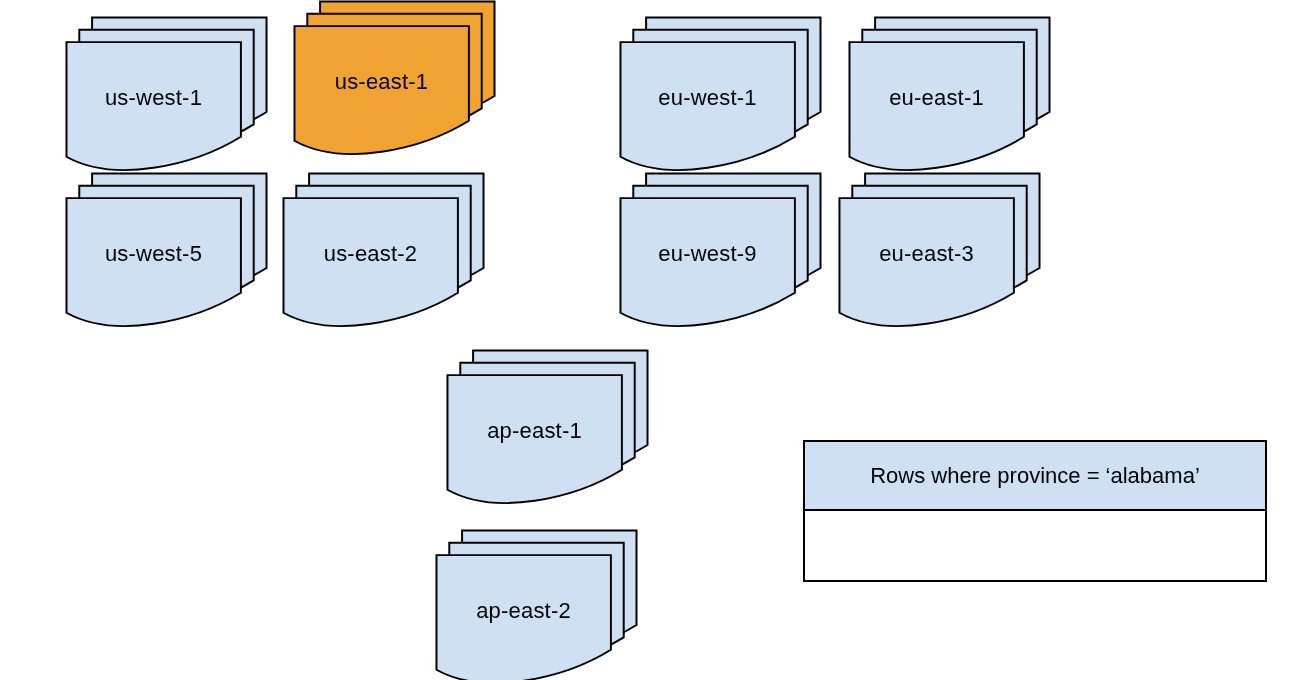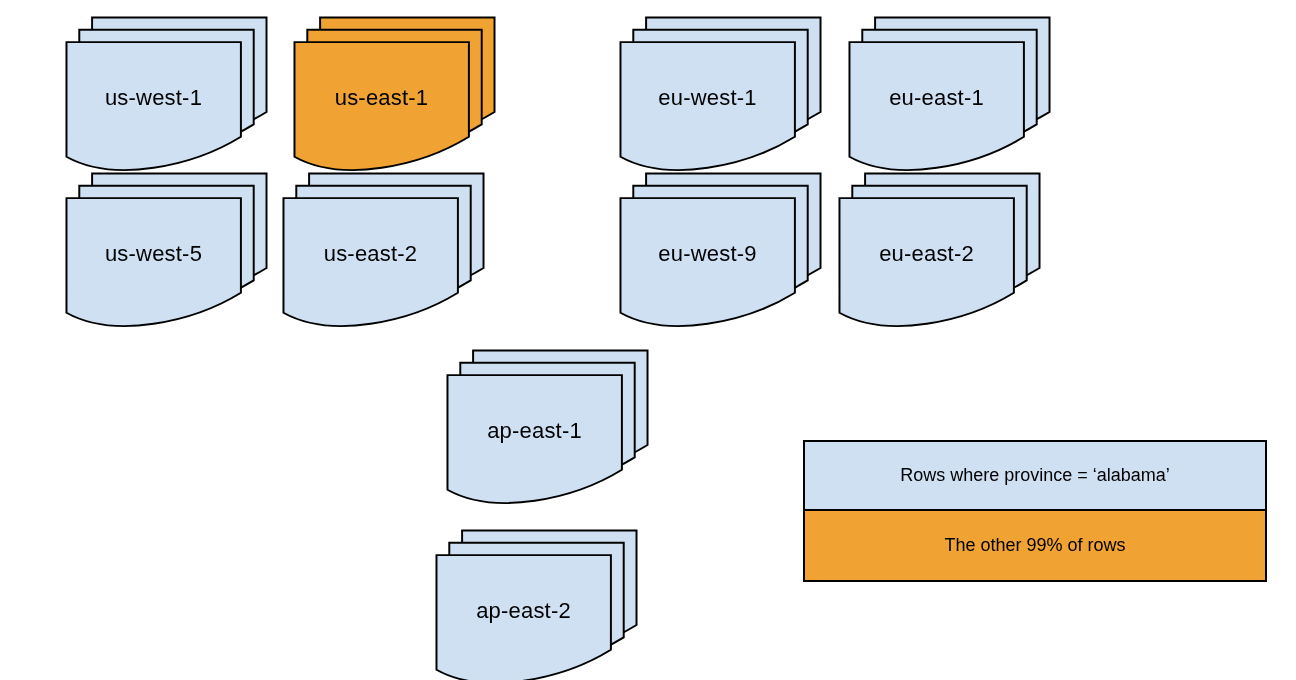--- a/index.html
+++ b/index.html
@@ -59,21 +59,21 @@
     height: 142px;
     border: 2px solid #000000;
     box-sizing: border-box;
     z-index: 0;
   }
   .legend-row {
     height: 69px;
     display: flex;
     align-items: center;
     justify-content: center;
-    font-size: 18px;
+    font-size: 22px;
     color: #000000;
     background: var(--fill, #cfe0f3);
     box-sizing: border-box;
   }
   .legend-row:first-child {
     border-bottom: 2px solid #000000;
   }
 </style>
 </head>
 <body>
@@ -88,21 +88,21 @@
 
   <div class="stack" style="left: 20px; top: 16px; z-index: 4; --fill: #cfe0f3;">
     <svg class="sheets" viewBox="0 0 206 163" preserveAspectRatio="none">
       <use href="#doc-sheet" x="26" y="0"></use>
       <use href="#doc-sheet" x="13" y="13"></use>
       <use href="#doc-sheet" x="0" y="26"></use>
     </svg>
     <div class="stack-label">us-west-1</div>
   </div>
 
-  <div class="stack" style="left: 248px; top: 16px; z-index: 4; --fill: #f0a332;">
+  <div class="stack" style="left: 248px; top: 0; z-index: 4; --fill: #f0a332;">
     <svg class="sheets" viewBox="0 0 206 163" preserveAspectRatio="none">
       <use href="#doc-sheet" x="26" y="0"></use>
       <use href="#doc-sheet" x="13" y="13"></use>
       <use href="#doc-sheet" x="0" y="26"></use>
     </svg>
     <div class="stack-label">us-east-1</div>
   </div>
 
   <div class="stack" style="left: 574px; top: 16px; z-index: 4; --fill: #cfe0f3;">
     <svg class="sheets" viewBox="0 0 206 163" preserveAspectRatio="none">
@@ -148,21 +148,21 @@
     </svg>
     <div class="stack-label">eu-west-9</div>
   </div>
 
   <div class="stack" style="left: 793px; top: 172px; z-index: 3; --fill: #cfe0f3;">
     <svg class="sheets" viewBox="0 0 206 163" preserveAspectRatio="none">
       <use href="#doc-sheet" x="26" y="0"></use>
       <use href="#doc-sheet" x="13" y="13"></use>
       <use href="#doc-sheet" x="0" y="26"></use>
     </svg>
-    <div class="stack-label">eu-east-2</div>
+    <div class="stack-label">eu-east-3</div>
   </div>
 
   <div class="stack" style="left: 401px; top: 349px; z-index: 2; --fill: #cfe0f3;">
     <svg class="sheets" viewBox="0 0 206 163" preserveAspectRatio="none">
       <use href="#doc-sheet" x="26" y="0"></use>
       <use href="#doc-sheet" x="13" y="13"></use>
       <use href="#doc-sheet" x="0" y="26"></use>
     </svg>
     <div class="stack-label">ap-east-1</div>
   </div>
@@ -173,18 +173,15 @@
       <use href="#doc-sheet" x="13" y="13"></use>
       <use href="#doc-sheet" x="0" y="26"></use>
     </svg>
     <div class="stack-label">ap-east-2</div>
   </div>
 
   <div class="legend">
     <div class="legend-row" style="--fill: #cfe0f3;">
       <span>Rows where province = ‘alabama’</span>
     </div>
-    <div class="legend-row" style="--fill: #f0a332;">
-      <span>The other 99% of rows</span>
-    </div>
   </div>
 
 </div>
 
 </body></html>

